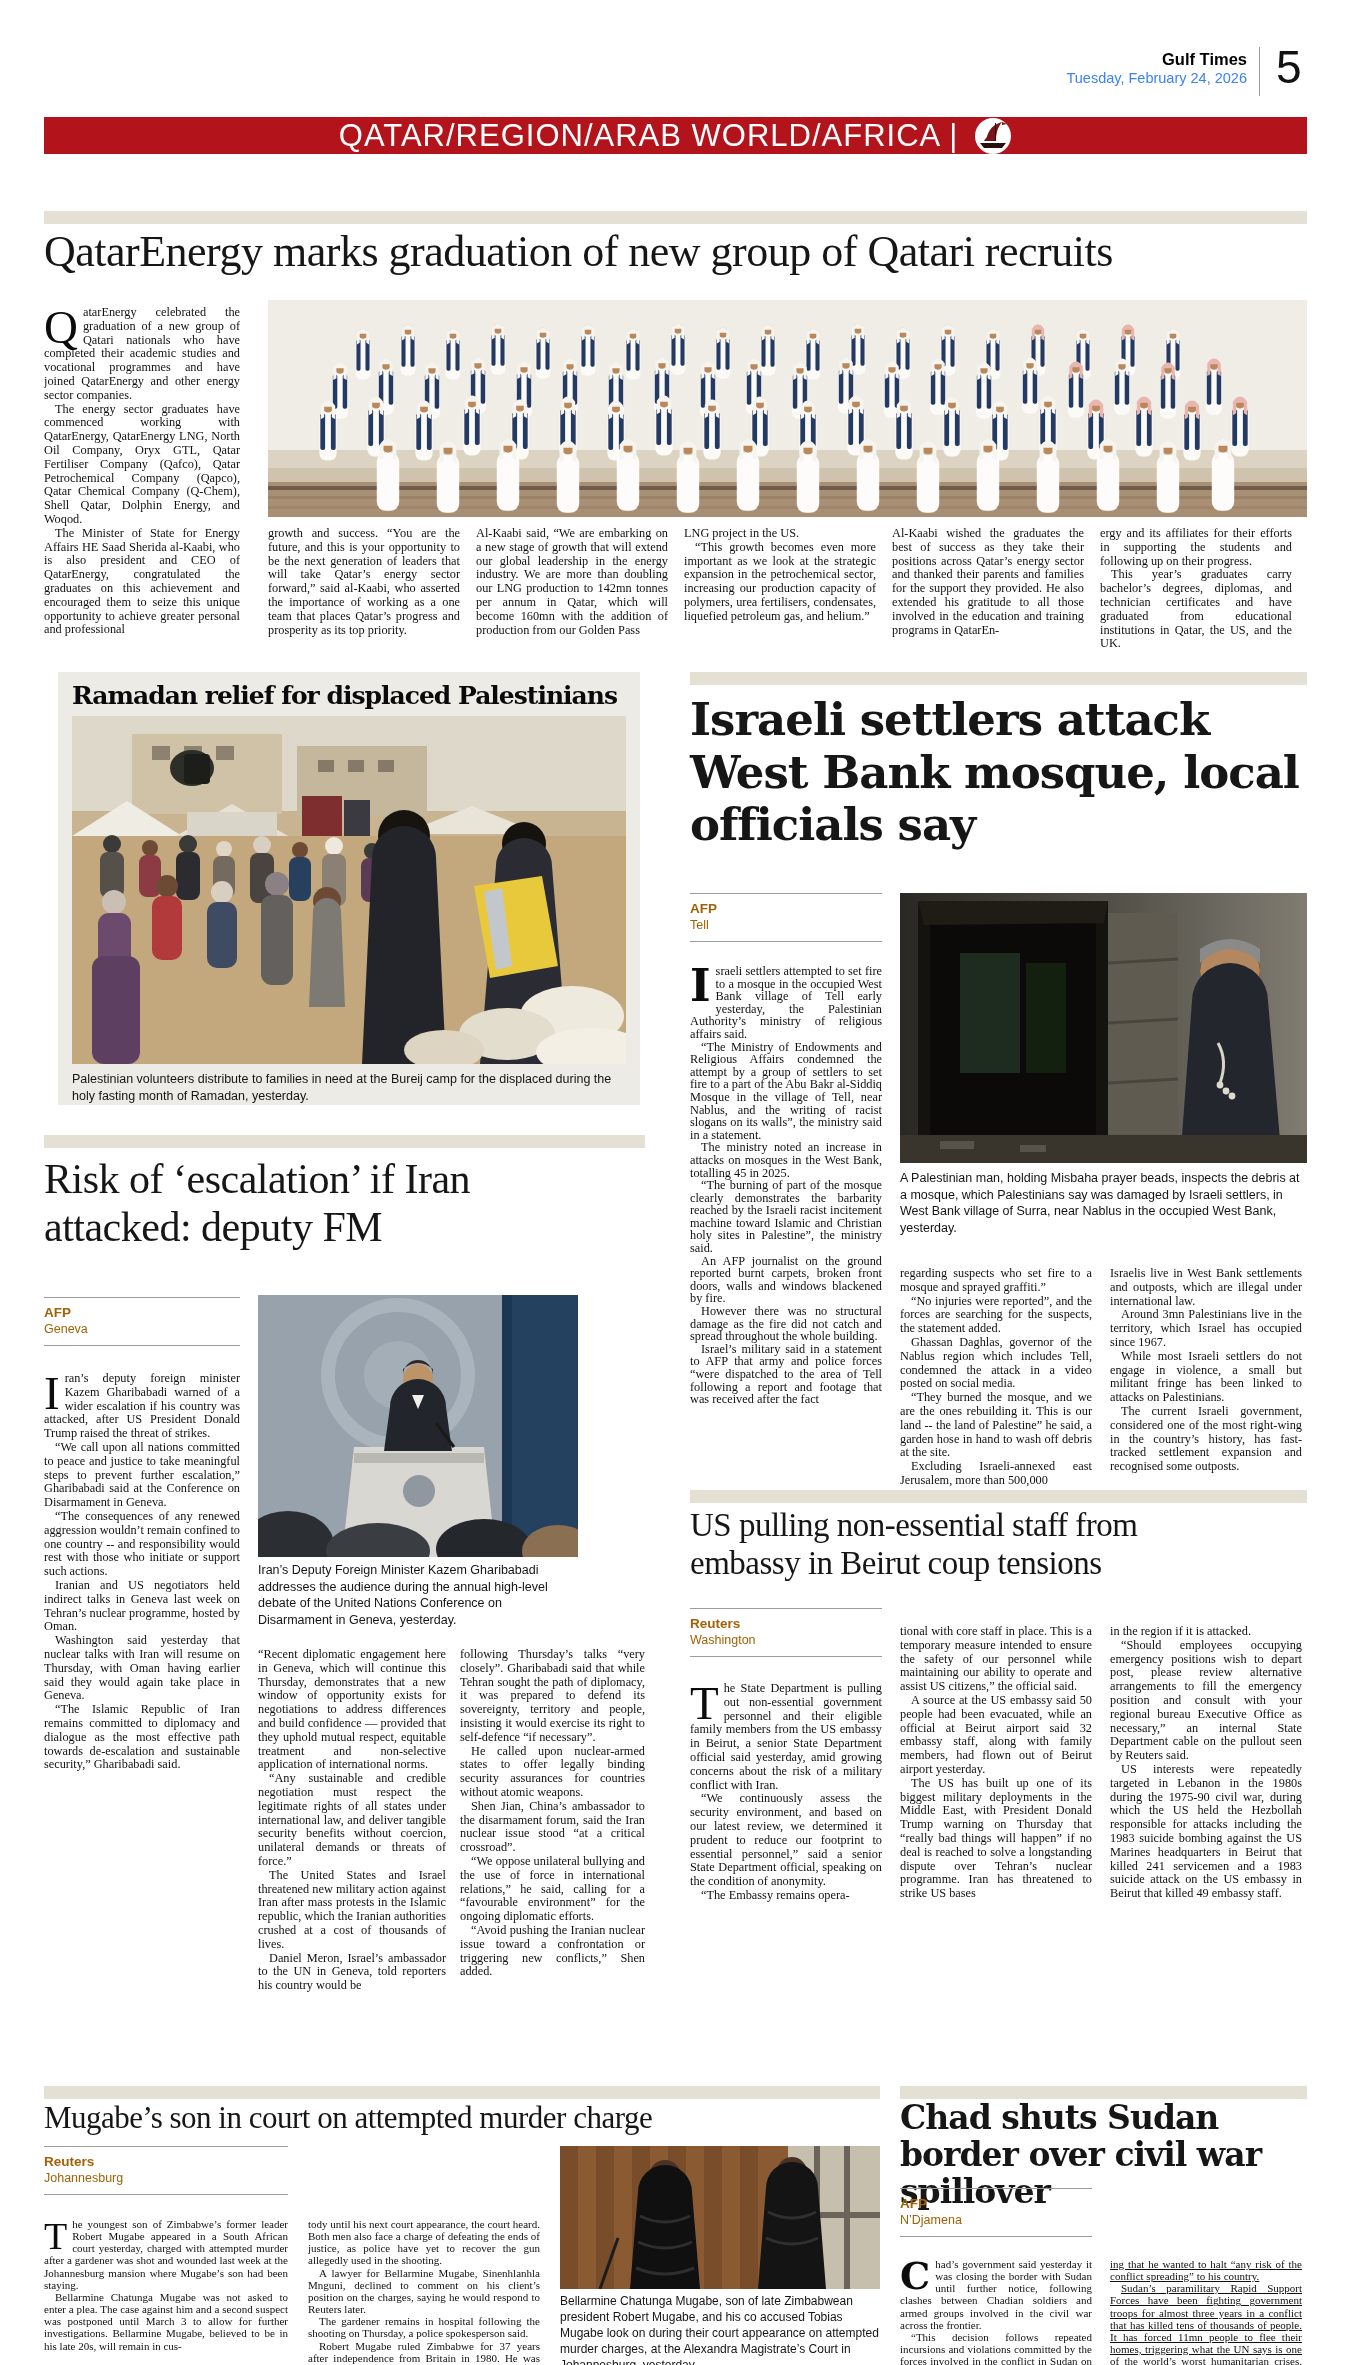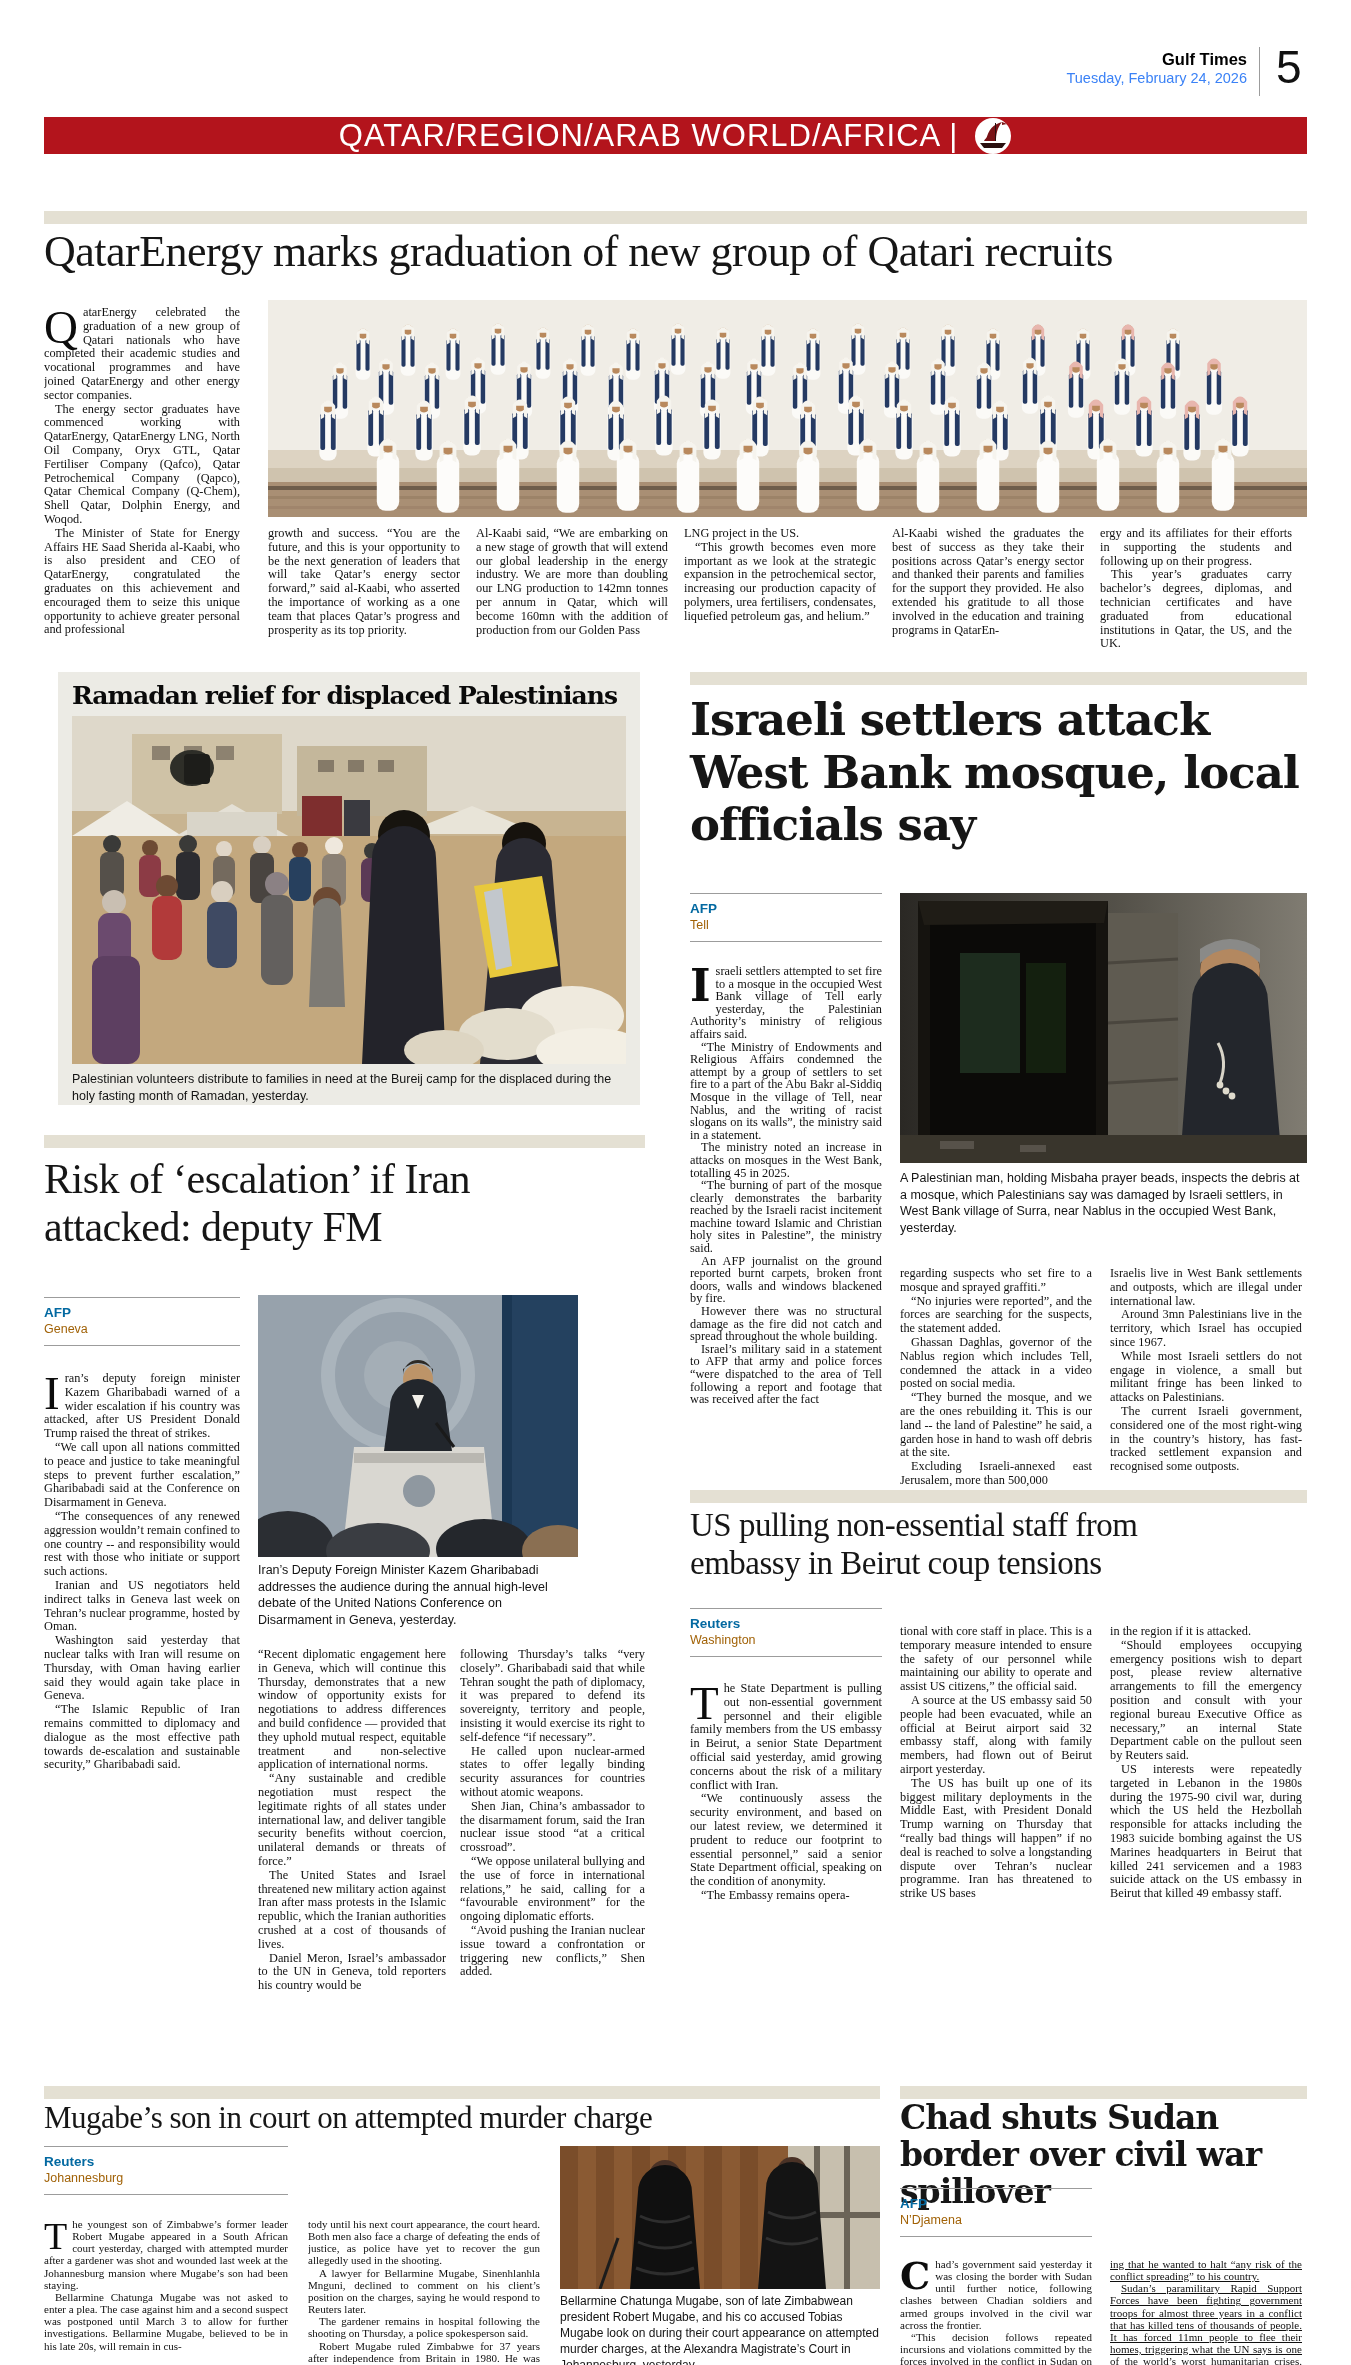--- a/index.html
+++ b/index.html
@@ -6,21 +6,21 @@
   html,body { background:#ffffff; }
   body {
     width:1351px; height:2365px; position:relative; overflow:hidden;
     font-family:"Liberation Serif", serif; color:#111;
   }
   .abs { position:absolute; }
   .kicker { background:#e4e0d3; height:13px; }
   .headline { font-family:"Liberation Serif", serif; font-weight:400; color:#161616; letter-spacing:-0.5px; }
   .slab { font-family:"DejaVu Serif", serif; font-weight:700; letter-spacing:-1px; }
   .byline { font-family:"Liberation Sans", sans-serif; border-top:1px solid #9c9c9c; border-bottom:1px solid #9c9c9c; padding:7px 0 9px 0; }
-  .byline .agency { font-weight:700; font-size:13.5px; color:#0369a1; }
+  .byline .agency { font-weight:700; font-size:13.5px; color:#a16207; }
   .byline .city { font-size:12.5px; color:#a16207; margin-top:2px; }
   .body-col { font-size:12.3px; line-height:13.8px; text-align:justify; overflow:hidden; color:#101010;
               hyphens:auto; -webkit-hyphens:auto; }
   .body-col p { margin:0; text-indent:11px; }
   .body-col p:first-child { text-indent:0; }
   .small-body { font-size:11px; line-height:12.15px; }
   .dc p:first-child::first-letter {
     float:left; font-size:47px; line-height:37px; padding:3px 5px 0 0; color:#0c0c0c;
     font-family:"Liberation Serif", serif;
   }

